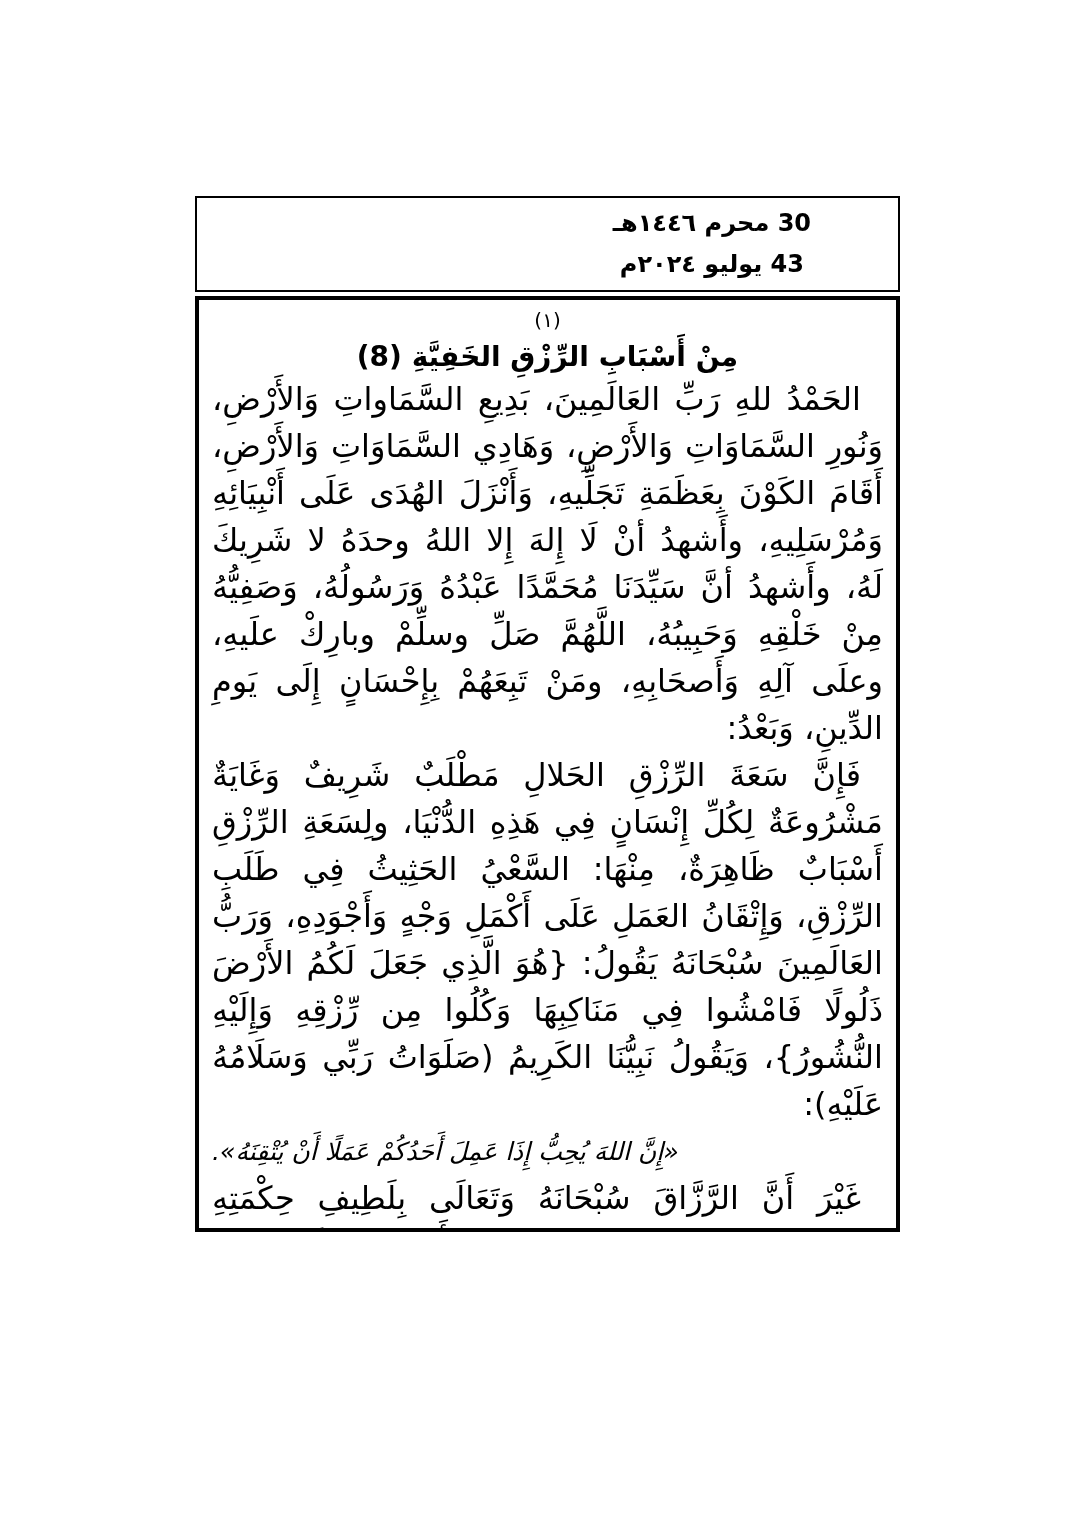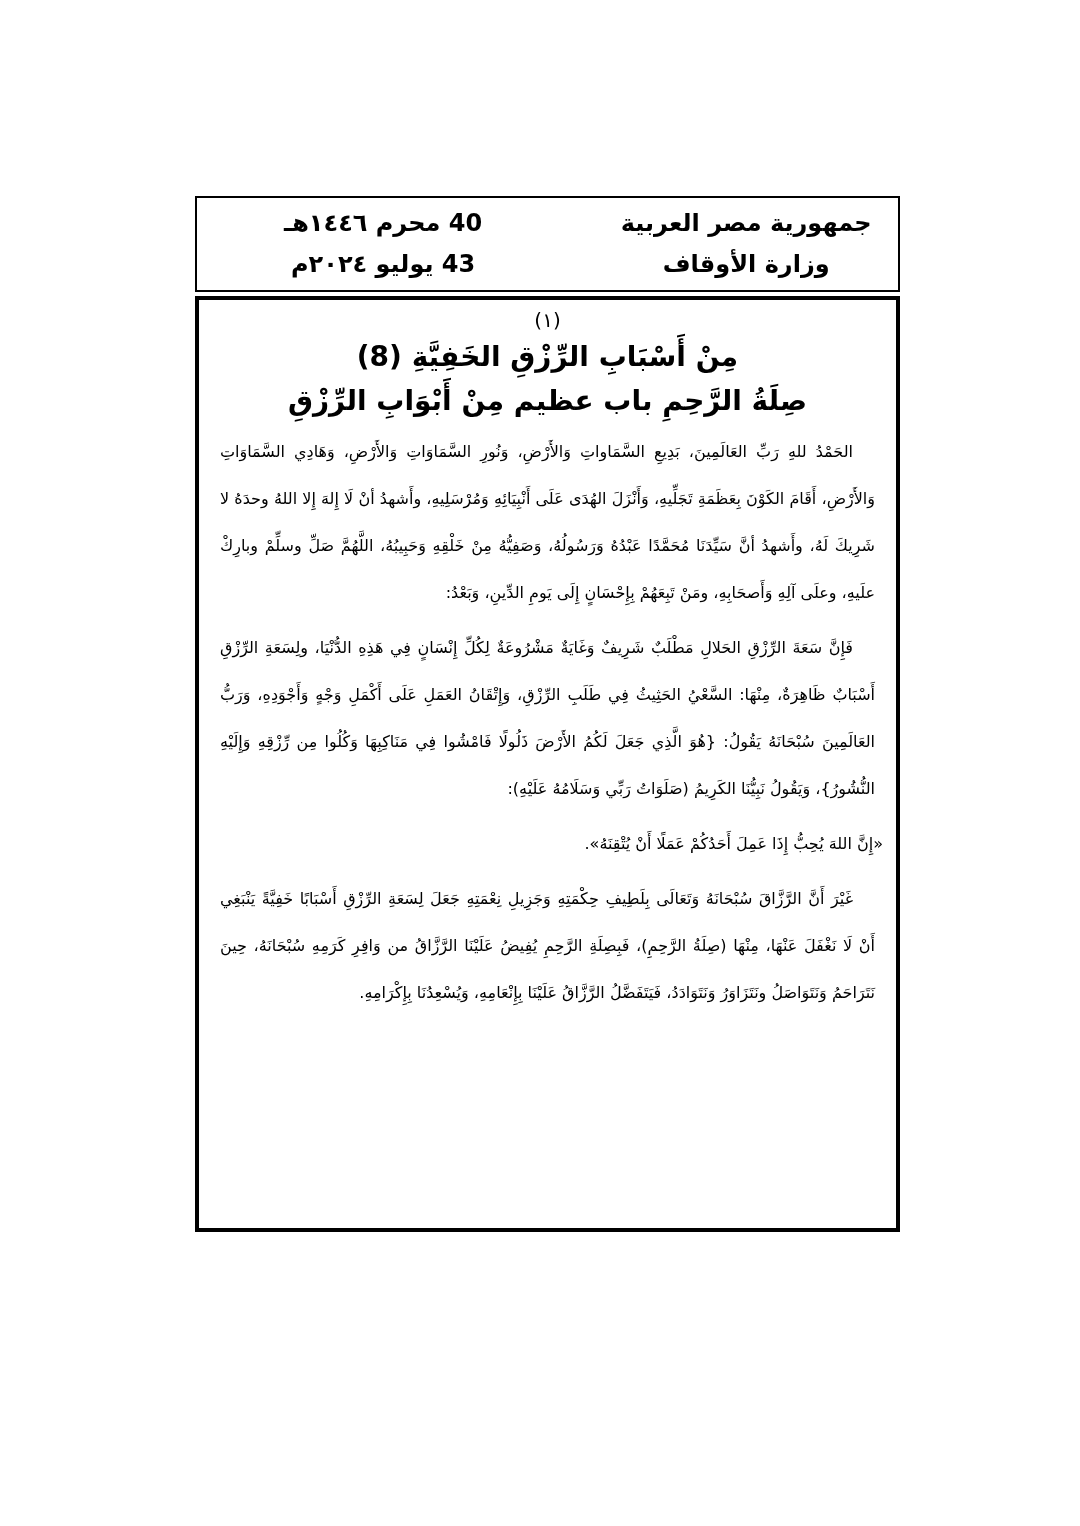--- a/index.html
+++ b/index.html
@@ -51,53 +51,49 @@
     line-height:1.35;
   }
   .doc-subtitle{
     text-align:center;
     font-weight:bold;
     font-size:28px;
     margin:6px 0 8px 0;
     line-height:1.35;
   }
   .para{
-    font-size:16px;
+    font-size:32px;
     line-height:47px;
     text-align:justify;
     text-indent:22px;
-    margin:8px;
+    margin:0;
   }
   .hadith{
-    font-size:16px;
+    font-size:25px;
     line-height:47px;
-    text-align:right;
+    text-align:left;
     text-indent:0;
     margin:0;
+    font-style:italic;
   }
 </style>
 </head>
 <body>
 
 <div class="page">
 
   <div class="header-box">
-    <div class="hdr-col right">
-      <span>جمهورية مصر العربية</span>
-      <span>وزارة الأوقاف</span>
-    </div>
     <div class="hdr-col left">
-      <span>40 محرم ١٤٤٦هـ</span>
+      <span>30 محرم ١٤٤٦هـ</span>
       <span>43 يوليو ٢٠٢٤م</span>
     </div>
   </div>
 
   <div class="doc-box">
     <div class="page-number">(١)</div>
     <div class="doc-title">مِنْ أَسْبَابِ الرِّزْقِ الخَفِيَّةِ (8)</div>
-    <div class="doc-subtitle">صِلَةُ الرَّحِمِ باب عظيم مِنْ أَبْوَابِ الرِّزْقِ</div>
     <p class="para">الحَمْدُ للهِ رَبِّ العَالَمِينَ، بَدِيعِ السَّمَاواتِ وَالأَرْضِ، وَنُورِ السَّمَاوَاتِ وَالأَرْضِ، وَهَادِي السَّمَاوَاتِ وَالأَرْضِ، أَقَامَ الكَوْنَ بِعَظَمَةِ تَجَلِّيهِ، وَأَنْزَلَ الهُدَى عَلَى أَنْبِيَائِهِ وَمُرْسَلِيهِ، وأَشهدُ أنْ لَا إِلهَ إِلا اللهُ وحدَهُ لا شَرِيكَ لَهُ، وأَشهدُ أنَّ سَيِّدَنَا مُحَمَّدًا عَبْدُهُ وَرَسُولُهُ، وَصَفِيُّهُ مِنْ خَلْقِهِ وَحَبِيبُهُ، اللَّهُمَّ صَلِّ وسلِّمْ وبارِكْ علَيهِ، وعلَى آلِهِ وَأَصحَابِهِ، ومَنْ تَبِعَهُمْ بِإِحْسَانٍ إِلَى يَومِ الدِّينِ، وَبَعْدُ:</p>
     <p class="para">فَإِنَّ سَعَةَ الرِّزْقِ الحَلالِ مَطْلَبٌ شَرِيفٌ وَغَايَةٌ مَشْرُوعَةٌ لِكُلِّ إِنْسَانٍ فِي هَذِهِ الدُّنْيَا، ولِسَعَةِ الرِّزْقِ أَسْبَابٌ ظَاهِرَةٌ، مِنْهَا: السَّعْيُ الحَثِيثُ فِي طَلَبِ الرِّزْقِ، وَإِتْقَانُ العَمَلِ عَلَى أَكْمَلِ وَجْهٍ وَأَجْوَدِهِ، وَرَبُّ العَالَمِينَ سُبْحَانَهُ يَقُولُ: {هُوَ الَّذِي جَعَلَ لَكُمُ الأَرْضَ ذَلُولًا فَامْشُوا فِي مَنَاكِبِهَا وَكُلُوا مِن رِّزْقِهِ وَإِلَيْهِ النُّشُورُ}، وَيَقُولُ نَبِيُّنَا الكَرِيمُ (صَلَوَاتُ رَبِّي وَسَلَامُهُ عَلَيْهِ):</p>
     <p class="hadith">«إِنَّ اللهَ يُحِبُّ إِذَا عَمِلَ أَحَدُكُمْ عَمَلًا أَنْ يُتْقِنَهُ».</p>
     <p class="para">غَيْرَ أَنَّ الرَّزَّاقَ سُبْحَانَهُ وَتَعَالَى بِلَطِيفِ حِكْمَتِهِ وَجَزِيلِ نِعْمَتِهِ جَعَلَ لِسَعَةِ الرِّزْقِ أَسْبَابًا خَفِيَّةً يَنْبَغِي أَنْ لَا نَغْفَلَ عَنْهَا، مِنْهَا (صِلَةُ الرَّحِمِ)، فَبِصِلَةِ الرَّحِمِ يُفِيضُ عَلَيْنَا الرَّزَّاقُ من وَافِرِ كَرَمِهِ سُبْحَانَهُ، حِينَ نَتَرَاحَمُ وَنَتَوَاصَلُ ونَتَزَاوَرُ وَنَتَوَادَدُ، فَيَتَفَضَّلُ الرَّزَّاقُ عَلَيْنَا بِإِنْعَامِهِ، وَيُسْعِدُنَا بِإِكْرَامِهِ.</p>
   </div>
 
 </div>
 
 </body></html>

